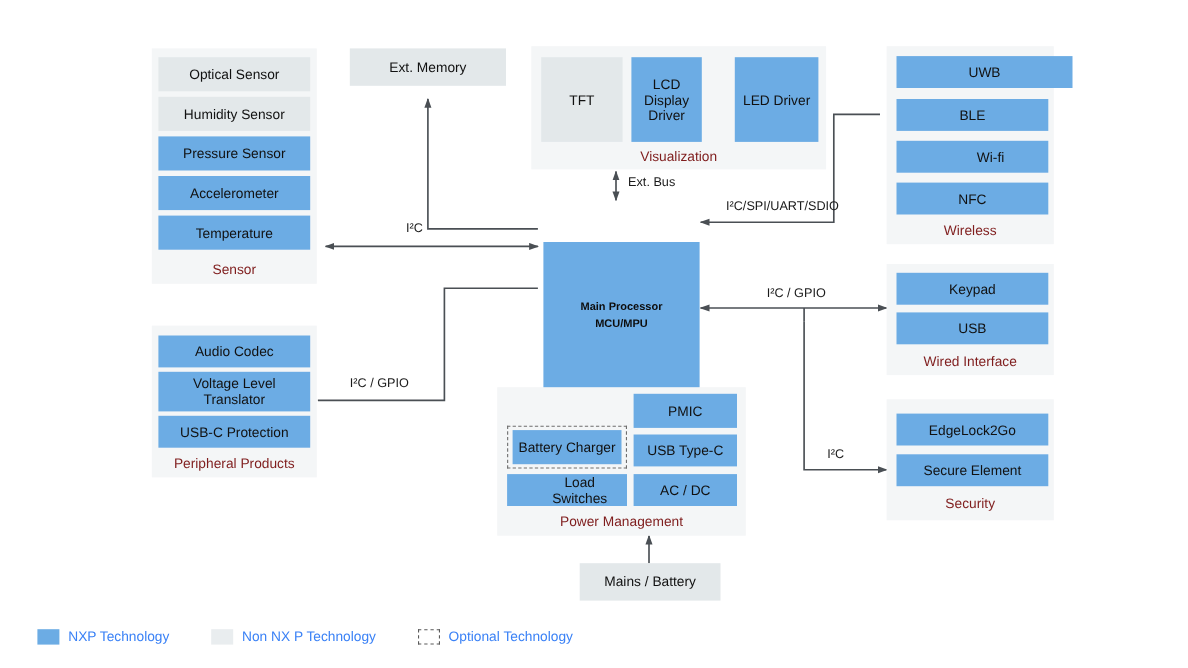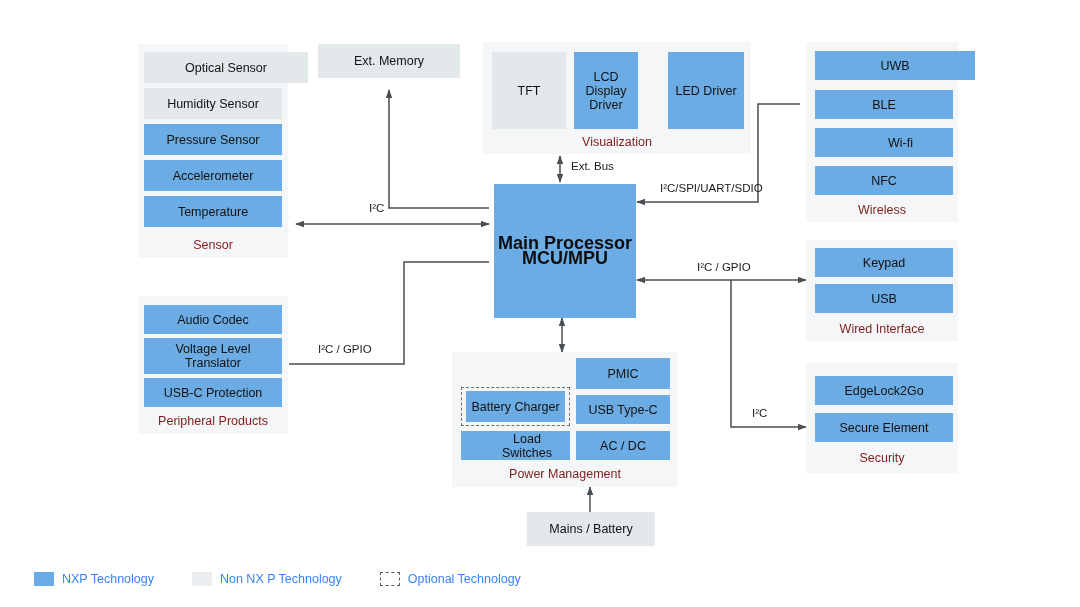--- a/index.html
+++ b/index.html
@@ -47,24 +47,25 @@
     border:1.5px dashed #6e6e6e;
     box-sizing:border-box;
     background:transparent;
   }
   .mcu{
     position:absolute;
     background:#6CACE4;
     box-sizing:border-box;
     display:flex;align-items:center;justify-content:center;
     text-align:center;
-    font-size:18px;
+    font-size:10px;
     font-weight:bold;
     line-height:15px;
     color:#0d0d0d;
+    margin-top:36px;
   }
   
   .conn-label{
     position:absolute;
     font-size:11.5px;
     color:#1a1a1a;
     white-space:nowrap;
     background:transparent;
   }
   
@@ -119,21 +120,21 @@
 
       <path d="M562,318 L562,352" marker-end="url(#ah)" marker-start="url(#ah-start)"></path>
 
       <path d="M590,512 L590,487" marker-end="url(#ah)"></path>
     </g>
   </svg>
 
   <div class="panel" style="left:138px;top:44px;width:150px;height:214px;">
     <div class="panel-title" style="bottom:6px;">Sensor</div>
   </div>
-  <div class="blk non" style="left:144px;top:52px;width:164px;height:31px;">Optical Sensor</div>
+  <div class="blk non" style="left:144px;top:52px;width:138px;height:31px;">Optical Sensor</div>
   <div class="blk non" style="left:144px;top:88px;width:138px;height:31px;">Humidity Sensor</div>
   <div class="blk nxp" style="left:144px;top:124px;width:138px;height:31px;">Pressure Sensor</div>
   <div class="blk nxp" style="left:144px;top:160px;width:138px;height:31px;">Accelerometer</div>
   <div class="blk nxp" style="left:144px;top:196px;width:138px;height:31px;">Temperature</div>
 
   <div class="panel" style="left:138px;top:296px;width:150px;height:138px;">
     <div class="panel-title" style="bottom:6px;">Peripheral Products</div>
   </div>
   <div class="blk nxp" style="left:144px;top:305px;width:138px;height:29px;">Audio Codec</div>
   <div class="blk nxp" style="left:144px;top:338px;width:138px;height:36px;">Voltage Level Translator</div>

